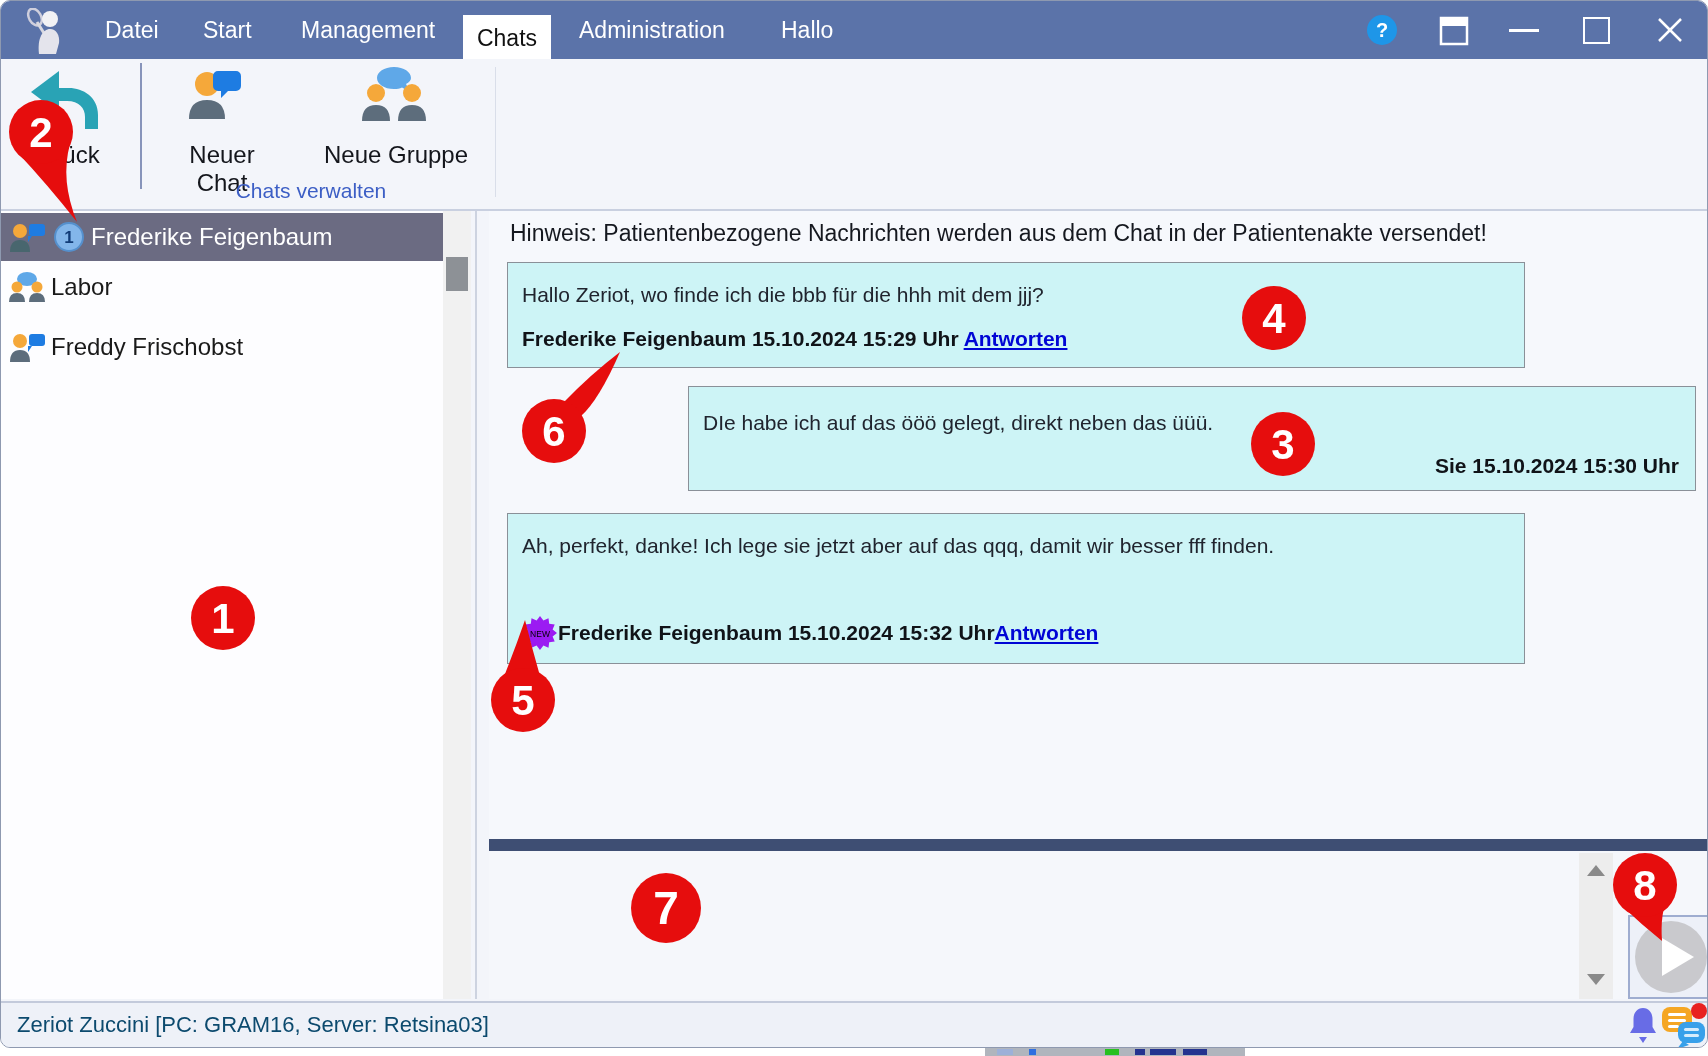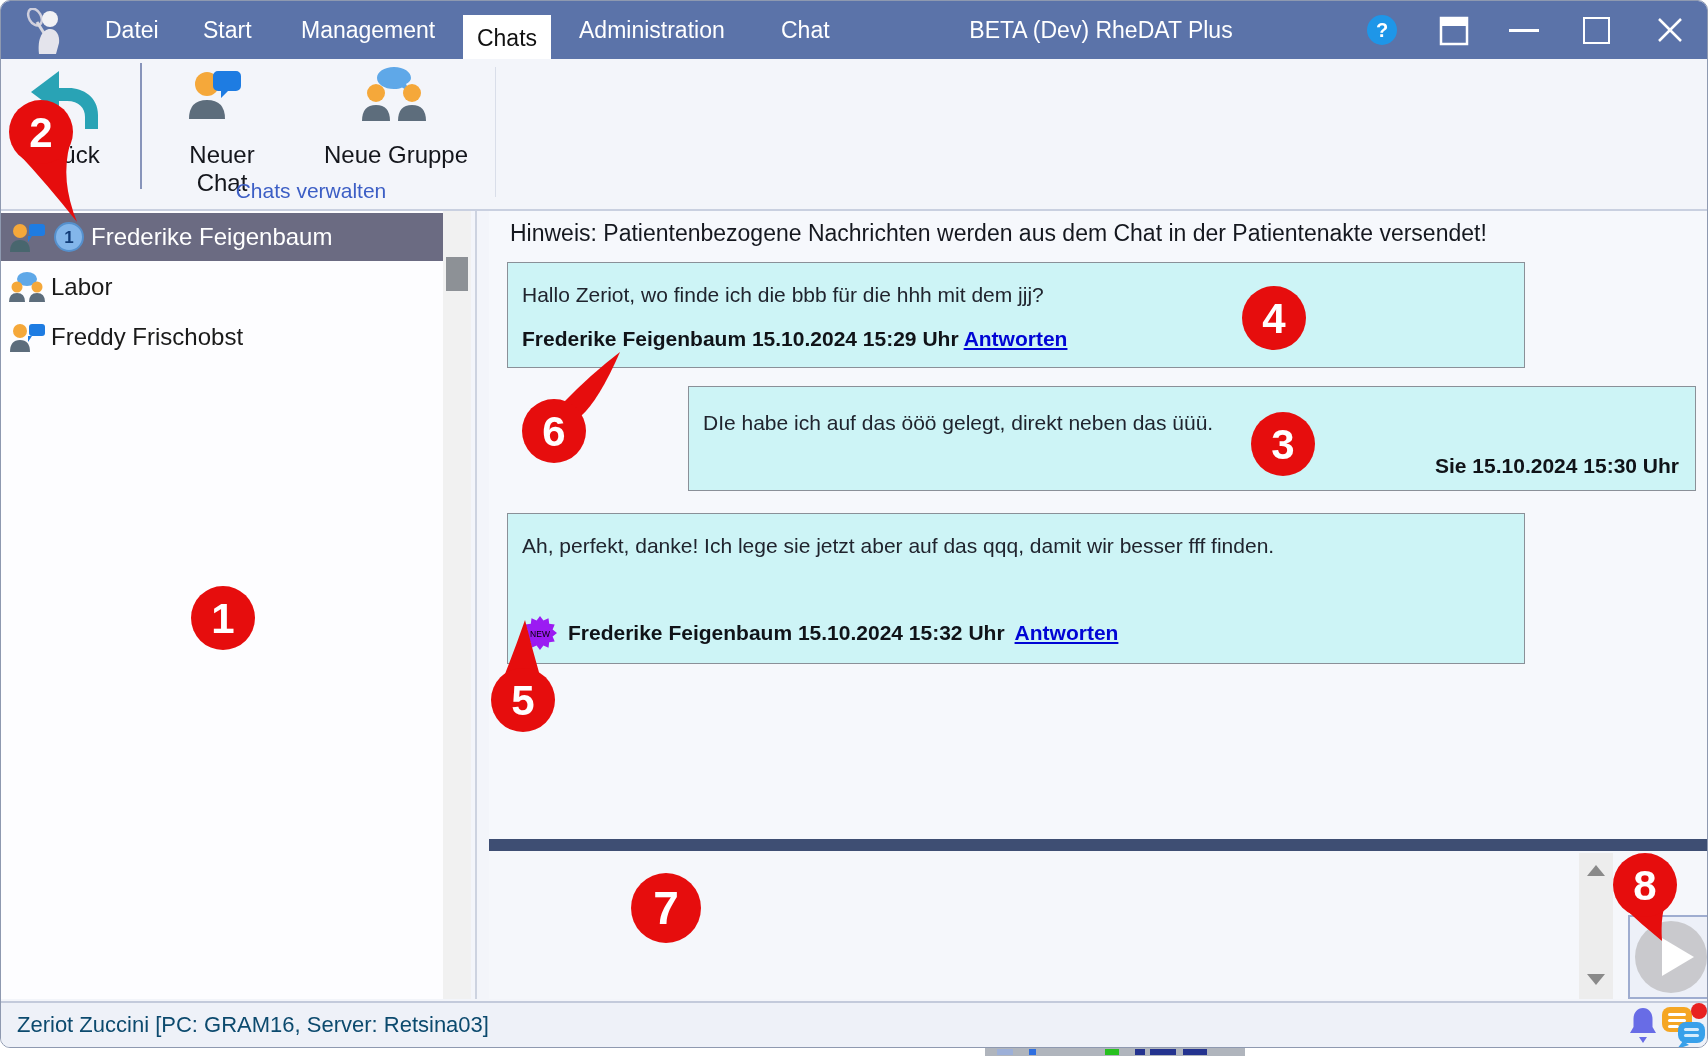--- a/index.html
+++ b/index.html
@@ -50,21 +50,21 @@
   .chatarea { position:absolute; left:488px; top:210px; width:1226px; height:788px; background:#f6f8fc; }
   .hint { position:absolute; left:21px; top:9px; font-size:23px; color:#15181f; white-space:nowrap; }
   .msg { position:absolute; background:#cdf4f6; border:1px solid #8a9098; }
   .msg-text { position:absolute; left:14px; top:20px; font-size:21px; color:#20242e; white-space:nowrap; }
   .msg-meta { position:absolute; font-size:21px; font-weight:bold; color:#101318; white-space:nowrap; }
   .msg-meta a { color:#0005d5; font-weight:bold; text-decoration:underline; }
   .m1 { left:18px; top:51px; width:1018px; height:106px; }
   .m2 { left:199px; top:175px; width:1008px; height:105px; }
   .m2 .msg-text { top:24px; }
   .m3 { left:18px; top:302px; width:1018px; height:151px; }
-  .meta-row { position:absolute; left:14px; bottom:12px; display:flex; align-items:center; gap:10px; }
+  .meta-row { position:absolute; left:14px; bottom:12px; display:flex; align-items:center; }
   .divider { position:absolute; left:0px; top:628px; width:1226px; height:12px; background:#3e4e73; }
   .inputarea { position:absolute; left:0; top:640px; width:1226px; height:148px; background:#f5f7fb; }
   .in-scroll { position:absolute; left:1090px; top:2px; width:34px; height:146px; background:#ededed; }
   .tri-up { position:absolute; left:8px; top:12px; width:0; height:0;
             border-left:9px solid transparent; border-right:9px solid transparent; border-bottom:11px solid #8a8a8a; }
   .tri-down { position:absolute; left:8px; bottom:14px; width:0; height:0;
             border-left:9px solid transparent; border-right:9px solid transparent; border-top:11px solid #8a8a8a; }
   .play-btn { position:absolute; left:1139px; top:64px; width:86px; height:84px; background:#edf0f8;
               border:2px solid #9fadd0; }
   .play-circle { position:absolute; left:5px; top:4px; width:72px; height:72px; border-radius:50%; background:#c9c9cd; }
@@ -94,22 +94,21 @@
       <ellipse cx="10" cy="9" rx="6" ry="9" fill="none" stroke="#cfcfdd" stroke-width="2.5" transform="rotate(-30 10 9)"></ellipse>
       <line x1="12" y1="14" x2="22" y2="30" stroke="#d8d8e0" stroke-width="3"></line>
       <circle cx="25" cy="11" r="8" fill="#f2f2f5"></circle>
       <path d="M14 46 C12 30 18 21 25 21 C31 21 35 27 34 35 L31 46 Z" fill="#e4e4ec"></path>
     </svg>
     <div class="menu-item mi-datei">Datei</div>
     <div class="menu-item mi-start">Start</div>
     <div class="menu-item mi-mgmt">Management</div>
     <div class="tab-active">Chats</div>
     <div class="menu-item mi-admin">Administration</div>
-    <div class="menu-item mi-hilfe">Chat</div>
-    <div class="app-title">BETA (Dev) RheDAT Plus</div>
+    <div class="menu-item mi-hilfe">Hallo</div>
     <div class="help-btn">?</div>
     <svg class="winbtn" style="left:1438px; top:15px;" width="30" height="30" viewBox="0 0 30 30">
       <rect x="2" y="2" width="26" height="26" fill="none" stroke="#ffffff" stroke-width="2.5"></rect>
       <rect x="2" y="2" width="26" height="8" fill="#ffffff"></rect>
     </svg>
     <div class="winbtn" style="left:1508px; top:28px; width:30px; height:3px; background:#fff;"></div>
     <div class="winbtn" style="left:1582px; top:16px; width:27px; height:27px; border:2.5px solid #fff;"></div>
     <svg class="winbtn" style="left:1654px; top:14px;" width="30" height="30" viewBox="0 0 30 30">
       <line x1="4" y1="4" x2="26" y2="26" stroke="#fff" stroke-width="2.5"></line>
       <line x1="26" y1="4" x2="4" y2="26" stroke="#fff" stroke-width="2.5"></line>
@@ -161,21 +160,21 @@
     <div class="sb-row" style="top:52px;">
       <svg style="position:absolute; left:7px; top:8px;" width="38" height="32" viewBox="0 0 38 32">
         <ellipse cx="19" cy="8" rx="10" ry="7" fill="#5fa8e8"></ellipse>
         <circle cx="9" cy="16" r="5.5" fill="#f5a83a"></circle>
         <circle cx="29" cy="16" r="5.5" fill="#f5a83a"></circle>
         <path d="M1 31 Q1 22 9 22 Q17 22 17 31 Z" fill="#5d6d7c"></path>
         <path d="M21 31 Q21 22 29 22 Q37 22 37 31 Z" fill="#5d6d7c"></path>
       </svg>
       <div class="sb-label" style="left:50px;">Labor</div>
     </div>
-    <div class="sb-row" style="top:102px;padding-left:16px;">
+    <div class="sb-row" style="top:112px;padding-left:16px;">
       <svg style="position:absolute; left:8px; top:9px;" width="38" height="32" viewBox="0 0 38 32">
         <circle cx="11" cy="9" r="7" fill="#f5a83a"></circle>
         <rect x="20" y="2" width="16" height="12" rx="3" fill="#1e7ce2"></rect>
         <path d="M23 14 l-4 6 v-6 Z" fill="#1e7ce2"></path>
         <path d="M1 30 Q1 18 11 18 Q21 18 21 30 Z" fill="#5d6d7c"></path>
       </svg>
       <div class="sb-label" style="left:50px;">Freddy Frischobst</div>
     </div>
   </div>
   <div class="sb-scroll">

